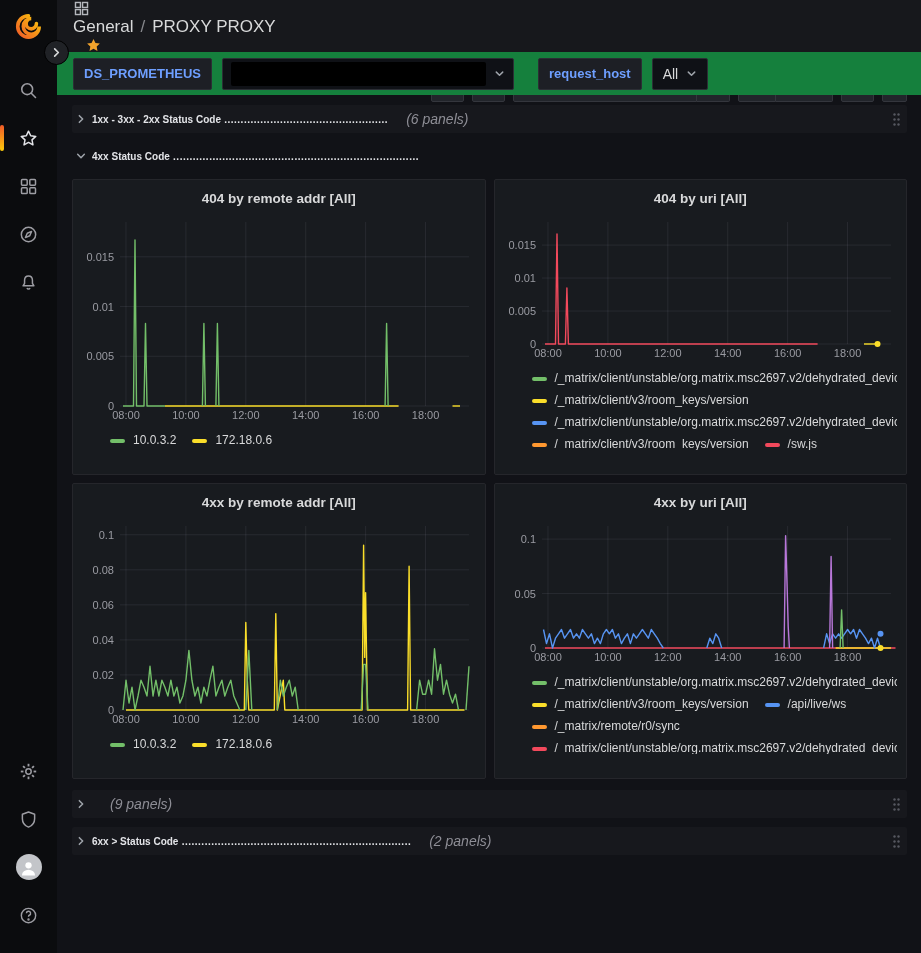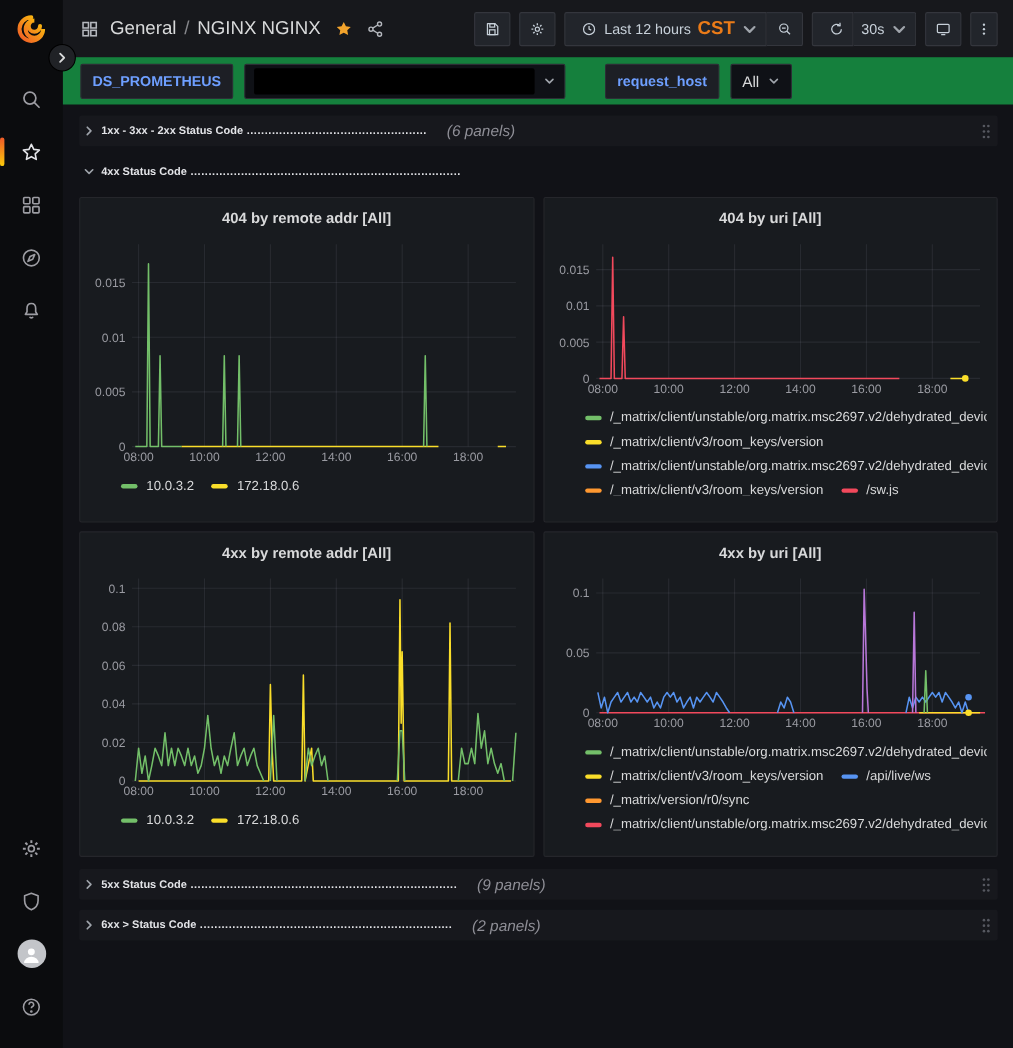--- a/index.html
+++ b/index.html
@@ -19,22 +19,22 @@
     border-radius:2px; background:linear-gradient(#f05a28,#fbca0a); }
   .side-spacer { flex:1; }
   .expand-btn { position:absolute; top:40px; left:44px; width:25px; height:25px; border-radius:50%;
     background:#202226; border:1px solid #000; color:#d8d9da; display:flex; align-items:center;
     justify-content:center; cursor:pointer; z-index:5; }
   .avatar-circle { width:26px; height:26px; border-radius:50%; background:#c3c5c9; overflow:hidden;
     display:flex; align-items:center; justify-content:center; }
 
   
   .main { flex:1; display:flex; flex-direction:column; background:#111217; min-width:0; }
-  .topnav { height:52px; background:#17181c; display:flex; align-items:center;
-    padding:0 14px 0 16px; flex-shrink:0; }
+  .topnav { height:52px; background:#17181c; display:flex; align-items:flex-start;
+    padding:0 14px 0 16px; flex-shrink:0;flex-direction:column; }
   .crumb-icn { color:#b4b7bd; margin-right:10px; display:flex; }
   .breadcrumb { display:flex; align-items:baseline; font-size:17px; white-space:nowrap; }
   .breadcrumb .sec { color:#d8d9da; cursor:pointer; }
   .breadcrumb .sep { color:#86878c; margin:0 7px; }
   .breadcrumb .ttl { color:#d8d9da; cursor:pointer; }
   .star-fav { margin:0 12px 0 12px; display:flex; cursor:pointer; }
   .share { color:#b4b7bd; display:flex; cursor:pointer; }
   .nav-right { margin-left:auto; display:flex; align-items:center; gap:8px; }
   .tbtn { height:31px; min-width:33px; background:#22252b; border:1px solid #34363d; border-radius:2px;
     color:#c7d0d9; display:flex; align-items:center; justify-content:center; padding:0 7px;
@@ -186,21 +186,21 @@
         <svg width="17" height="17" viewBox="0 0 24 24" fill="none" stroke="currentColor" stroke-width="2">
             <rect x="3.5" y="3.5" width="7" height="7"></rect>
             <rect x="13.5" y="3.5" width="7" height="7"></rect>
             <rect x="3.5" y="13.5" width="7" height="7"></rect>
             <rect x="13.5" y="13.5" width="7" height="7"></rect>
           </svg>
       </span>
       <nav class="breadcrumb">
         <span class="sec">General</span>
         <span class="sep">/</span>
-        <span class="ttl">NGINX NGINX</span>
+        <span class="ttl">PROXY PROXY</span>
       </nav>
       <span class="star-fav">
         <svg width="17" height="17" viewBox="0 0 24 24">
             <path d="M12 2.8 L14.8 8.4 L21 9.2 L16.5 13.5 L17.6 19.6 L12 16.7 L6.4 19.6 L7.5 13.5 L3 9.2 L9.2 8.4 Z" fill="#F2A32C"></path>
           </svg>
       </span>
       <span class="share">
         <svg width="17" height="17" viewBox="0 0 24 24" fill="none" stroke="currentColor" stroke-width="1.8">
             <circle cx="6" cy="12" r="2.6"></circle>
             <circle cx="17" cy="5.5" r="2.6"></circle>
@@ -290,21 +290,21 @@
     <div class="submenu">
       <span class="var-label">DS_PROMETHEUS</span>
       <div class="var-select">
         <span class="redacted"></span>
         <span class="chev">
           <svg width="11" height="11" viewBox="0 0 12 12">
               <polyline points="2.5,4.5 6,8 9.5,4.5" fill="none" stroke="currentColor" stroke-width="1.6" stroke-linecap="round" stroke-linejoin="round"></polyline>
             </svg>
         </span>
       </div>
-      <span class="var-label" style="margin-left:26px">request_host</span>
+      <span class="var-label" style="margin-left:14px">request_host</span>
       <div class="var-select allsel">
         <span>All</span>
         <span class="chev">
           <svg width="11" height="11" viewBox="0 0 12 12">
               <polyline points="2.5,4.5 6,8 9.5,4.5" fill="none" stroke="currentColor" stroke-width="1.6" stroke-linecap="round" stroke-linejoin="round"></polyline>
             </svg>
         </span>
       </div>
     </div>
 
@@ -529,37 +529,36 @@
               <span class="legend-item">
                 <span class="swatch" style="background: rgb(250, 222, 42);"></span>
                 <span>/_matrix/client/v3/room_keys/version</span>
               </span>
               <span class="legend-item">
                 <span class="swatch" style="background: rgb(87, 148, 242);"></span>
                 <span>/api/live/ws</span>
               </span>
               <span class="legend-item">
                 <span class="swatch" style="background: rgb(255, 152, 48);"></span>
-                <span>/_matrix/version/r0/sync</span>
+                <span>/_matrix/remote/r0/sync</span>
               </span>
               <span class="legend-item">
                 <span class="swatch" style="background: rgb(242, 73, 92);"></span>
                 <span>/_matrix/client/unstable/org.matrix.msc2697.v2/dehydrated_device</span>
               </span>
             </div>
         </div>
       </div>
 
       <div class="dashrow collapsed">
         <span class="row-chev">
           <svg width="10" height="10" viewBox="0 0 12 12">
               <polyline points="4,2 8,6 4,10" fill="none" stroke="currentColor" stroke-width="1.8" stroke-linecap="round" stroke-linejoin="round"></polyline>
             </svg>
         </span>
-        <span class="row-title"><span>5xx Status Code</span><span class="row-dots"> ..........................................................................</span></span>
         <span class="row-count">(9 panels)</span>
         <span class="row-drag">
           <svg width="9" height="15" viewBox="0 0 9 15" fill="currentColor">
               <circle cx="2.5" cy="2.5" r="1.2"></circle>
               <circle cx="6.5" cy="2.5" r="1.2"></circle>
               <circle cx="2.5" cy="7.5" r="1.2"></circle>
               <circle cx="6.5" cy="7.5" r="1.2"></circle>
               <circle cx="2.5" cy="12.5" r="1.2"></circle>
               <circle cx="6.5" cy="12.5" r="1.2"></circle>
             </svg>

